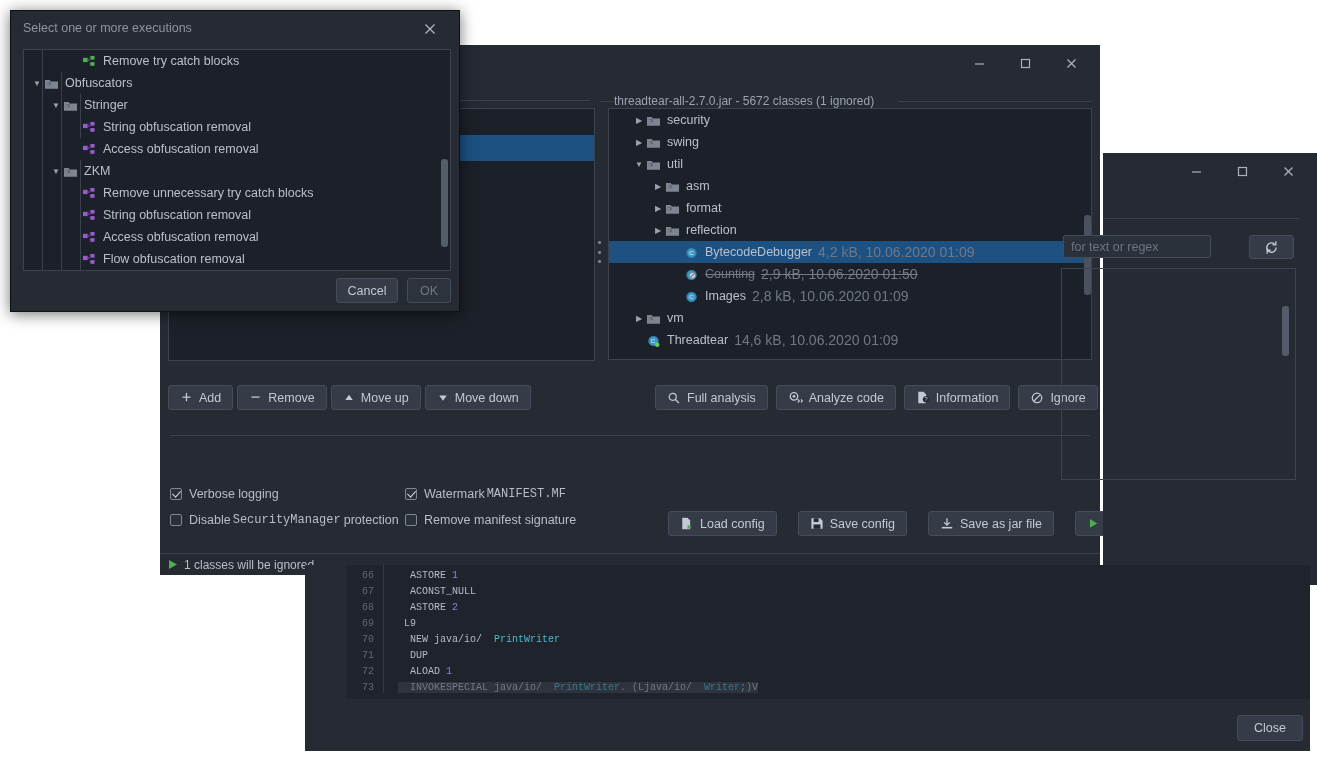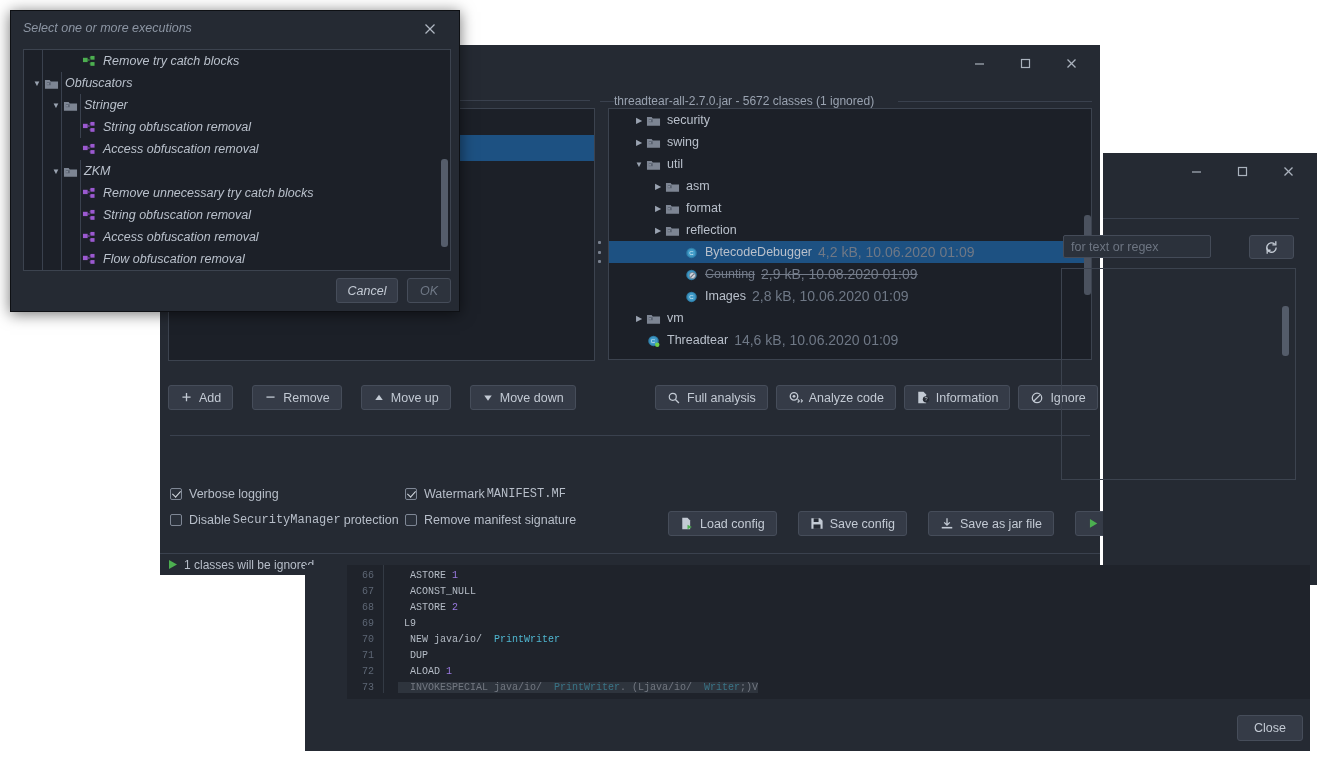--- a/index.html
+++ b/index.html
@@ -36,21 +36,21 @@
 
   .cbrow{position:absolute;display:flex;align-items:center;gap:7px;font-size:12.5px;color:#b7bec9;}
   .cbox{width:12px;height:12px;border:1px solid #7f8795;background:#2a303a;border-radius:2px;position:relative;box-sizing:border-box;}
   .cbox.on:after{content:"";position:absolute;left:3px;top:0px;width:4px;height:7px;border:solid #d6dbe2;border-width:0 1.6px 1.6px 0;transform:rotate(42deg);}
   .mono{font-family:"Liberation Mono", monospace;font-size:12px;}
 
   .statusbar{position:absolute;left:0;bottom:0;width:100%;height:22px;border-top:1px solid #3a414e;
              display:flex;align-items:center;padding-left:8px;gap:6px;font-size:12px;color:#b7bec9;box-sizing:border-box;}
 
   
-  #exec-dialog{left:10px;top:10px;width:450px;height:302px;background:#252a33;border:1px solid #0e1014;box-shadow:0 2px 14px rgba(0,0,0,.55);font-style:italic;}
+  #exec-dialog{left:10px;top:10px;width:450px;height:302px;background:#252a33;border:1px solid #0e1014;box-shadow:0 2px 14px rgba(0,0,0,.55);}
   #exec-dialog .titlebar{height:34px;}
   #dlg-list{position:absolute;left:12px;top:38px;width:426px;height:220px;border:1px solid #3c434f;background:#1c2028;overflow:hidden;}
   #dlg-list .trow{height:22px;}
   .vscroll{position:absolute;width:7px;background:#555d6b;border-radius:3px;}
 
   
   #search-window{left:1103px;top:153px;width:214px;height:432px;background:#252a33;}
   .field{height:23px;background:#2b313b;border:1px solid #444b58;border-radius:2px;
          display:flex;align-items:center;padding:0 7px;color:#6d7582;font-size:12.5px;box-sizing:border-box;}
 
@@ -187,21 +187,21 @@
         <span class="arrow none">▶</span>
         <span class="ico">
           <svg width="15" height="14" viewBox="0 0 16 15">
             <circle cx="8" cy="7.4" r="5.6" fill="#2f7da8"></circle>
             <circle cx="8" cy="7.4" r="4.2" fill="#3f9ac7"></circle>
                 <circle cx="9" cy="8" r="3.3" fill="#cfd5dd" stroke="#6b7380" stroke-width=".8"></circle>
                 <line x1="6.9" y1="10" x2="11" y2="6" stroke="#6b7380" stroke-width="1.1"></line>
           </svg>
         </span>
         <span>Counting</span>
-        <span class="meta">2,9 kB, 10.08.2020 01:09</span>
+        <span class="meta">2,9 kB, 10.06.2020 01:50</span>
       </div>
       <div class="trow" style="padding-left: 61px;">
         <span class="arrow none">▶</span>
         <span class="ico">
           <svg width="15" height="14" viewBox="0 0 16 15">
             <circle cx="8" cy="7.4" r="5.6" fill="#2f7da8"></circle>
             <circle cx="8" cy="7.4" r="4.2" fill="#3f9ac7"></circle>
                 <text x="8" y="10" font-size="6.5" text-anchor="middle" fill="#d8ecf6" font-family="sans-serif">C</text>
           </svg>
         </span>
@@ -246,21 +246,21 @@
     </div>
 
   <div style="position:absolute;left:436px;top:196px;width:6px;height:22px;display:flex;flex-direction:column;justify-content:space-between;align-items:center;">
     <span style="width:3px;height:3px;background:#7a8290;border-radius:1px;display:block;"></span>
     <span style="width:3px;height:3px;background:#7a8290;border-radius:1px;display:block;"></span>
     <span style="width:3px;height:3px;background:#7a8290;border-radius:1px;display:block;"></span>
   </div>
 
   <div class="vscroll" style="left:924px;top:170px;height:80px;background:#4b525f;"></div>
 
-  <div id="exec-buttons" style="position:absolute;left:8px;top:340px;display:flex;gap:19px;border-radius:10px;">
+  <div id="exec-buttons" style="position:absolute;left:8px;top:340px;display:flex;gap:4px;border-radius:10px;">
       <div class="btn">
         <span>
           <svg width="13" height="13" viewBox="0 0 16 15">
             <path d="M8 2v10M3 7h10" stroke="#c3cad4" stroke-width="1.6"></path>
           </svg>
         </span>
         <span>Add</span>
       </div>
       <div class="btn">
         <span>

